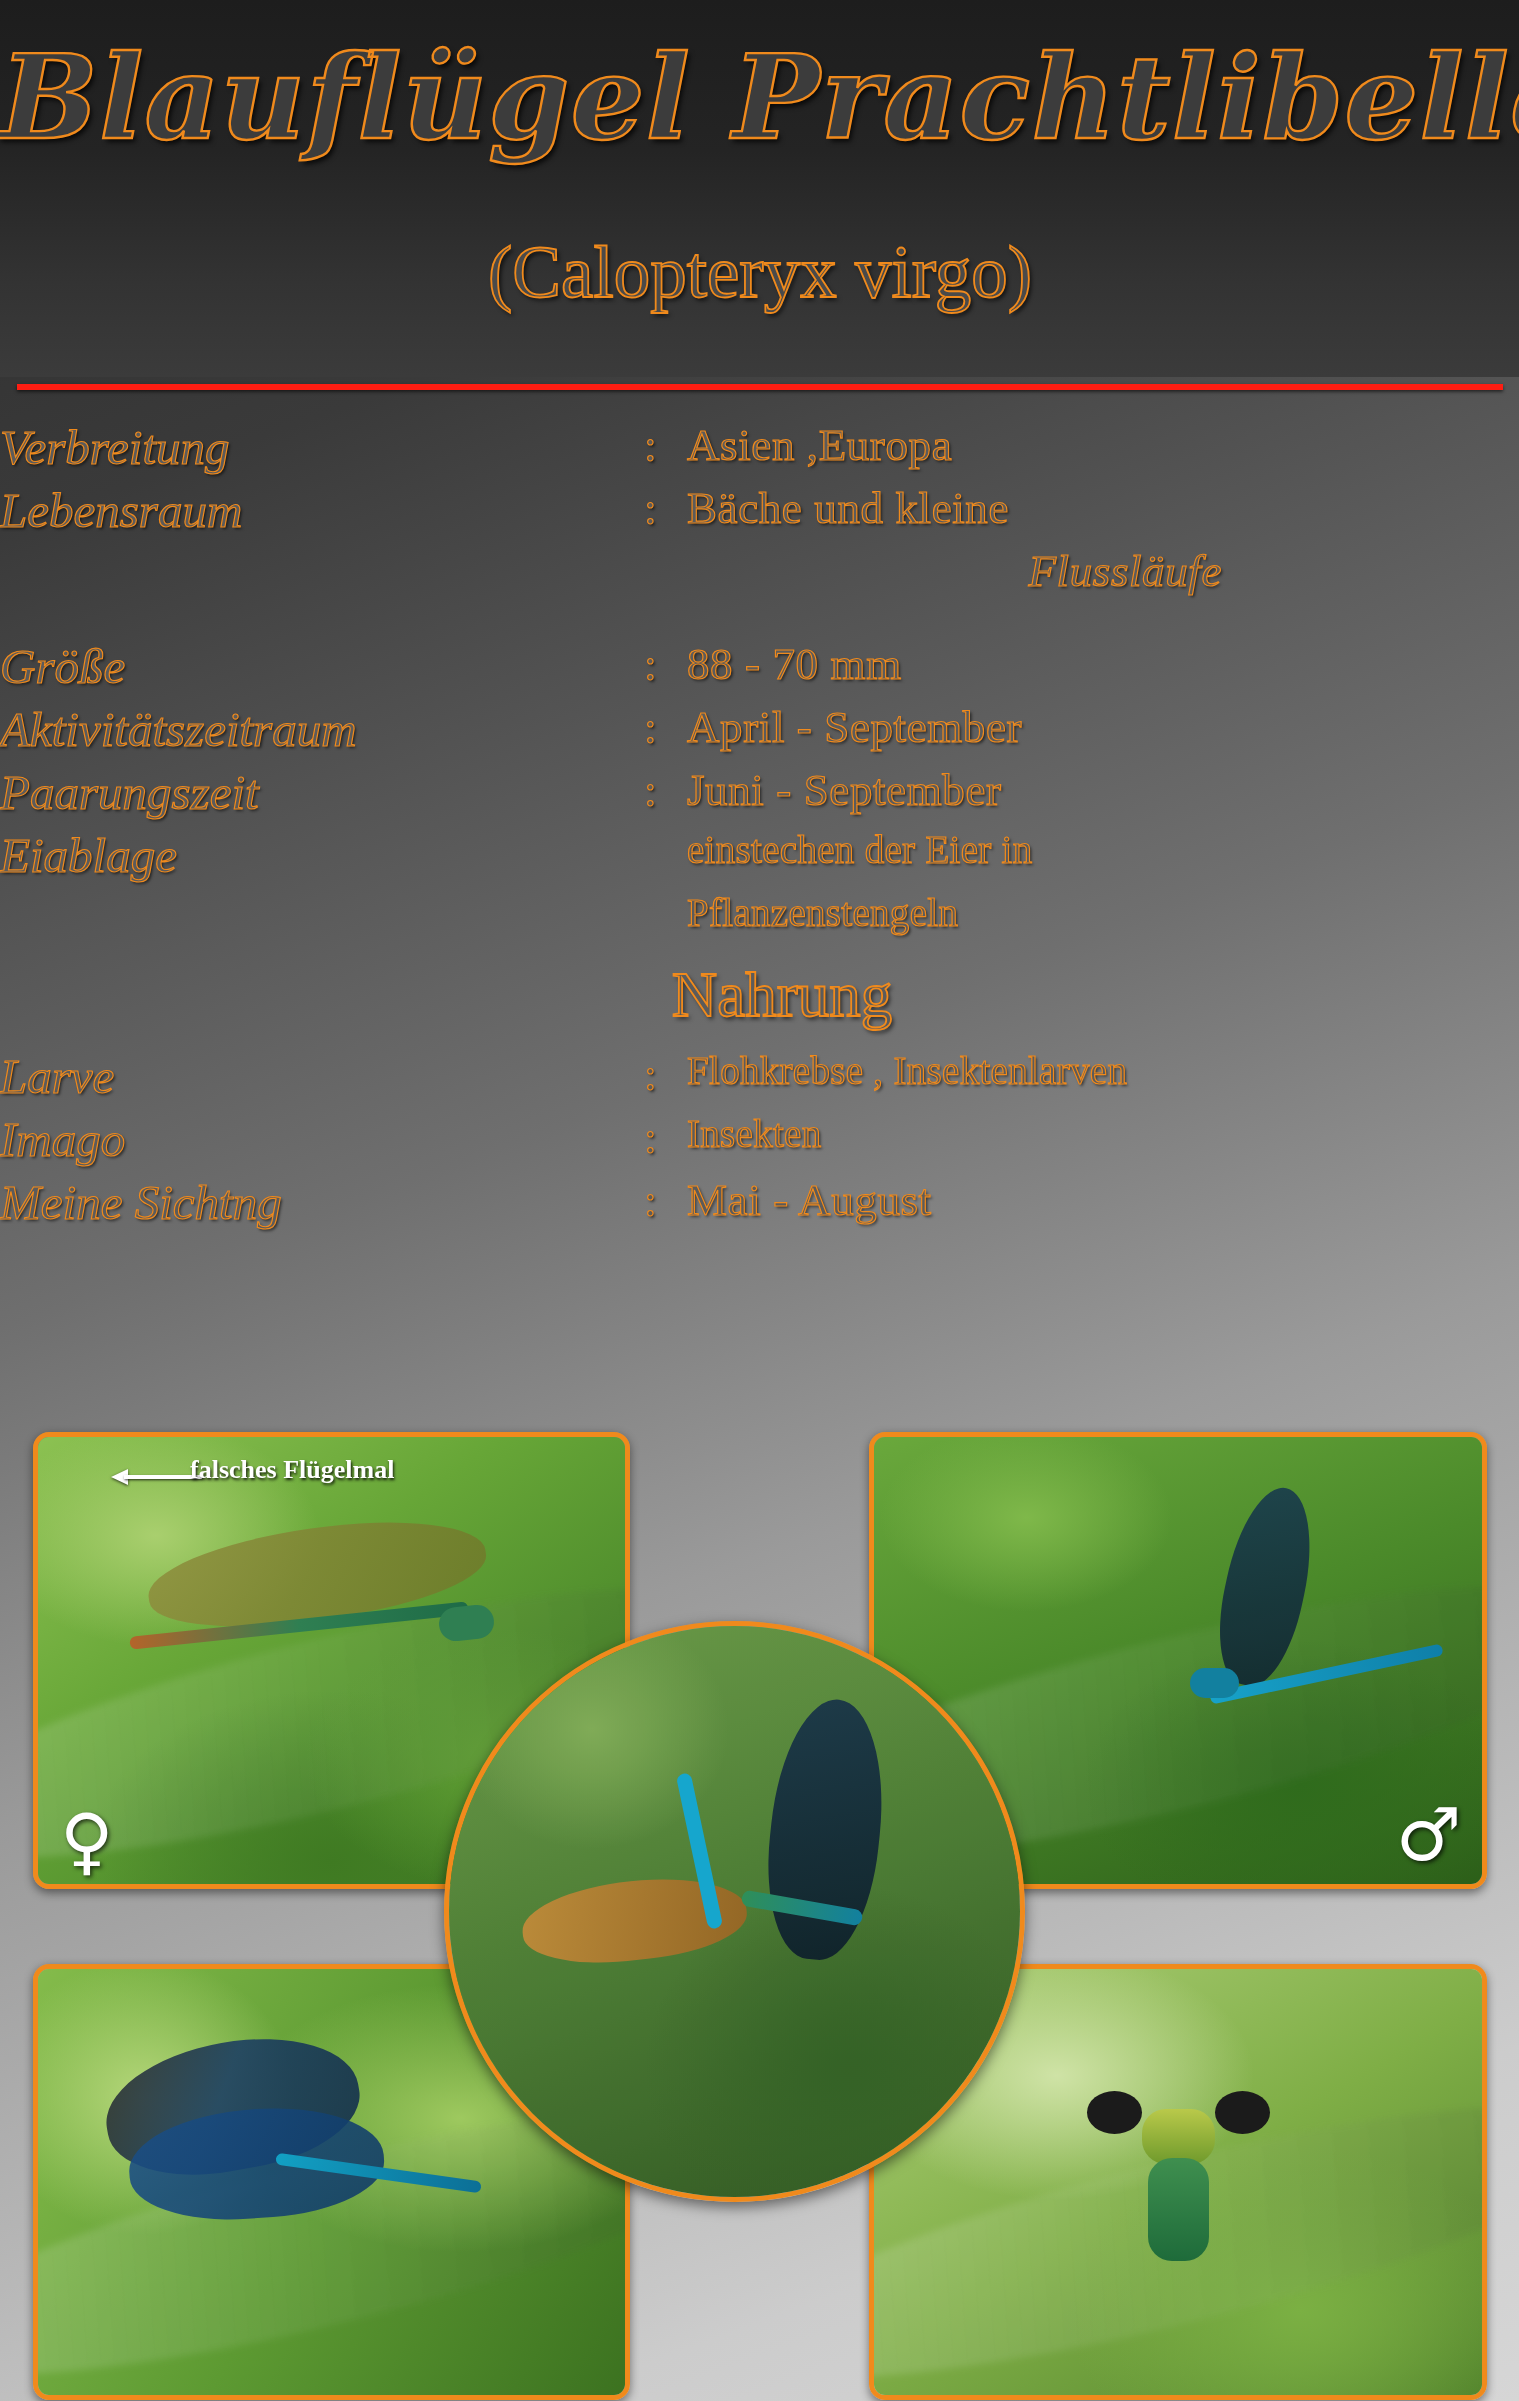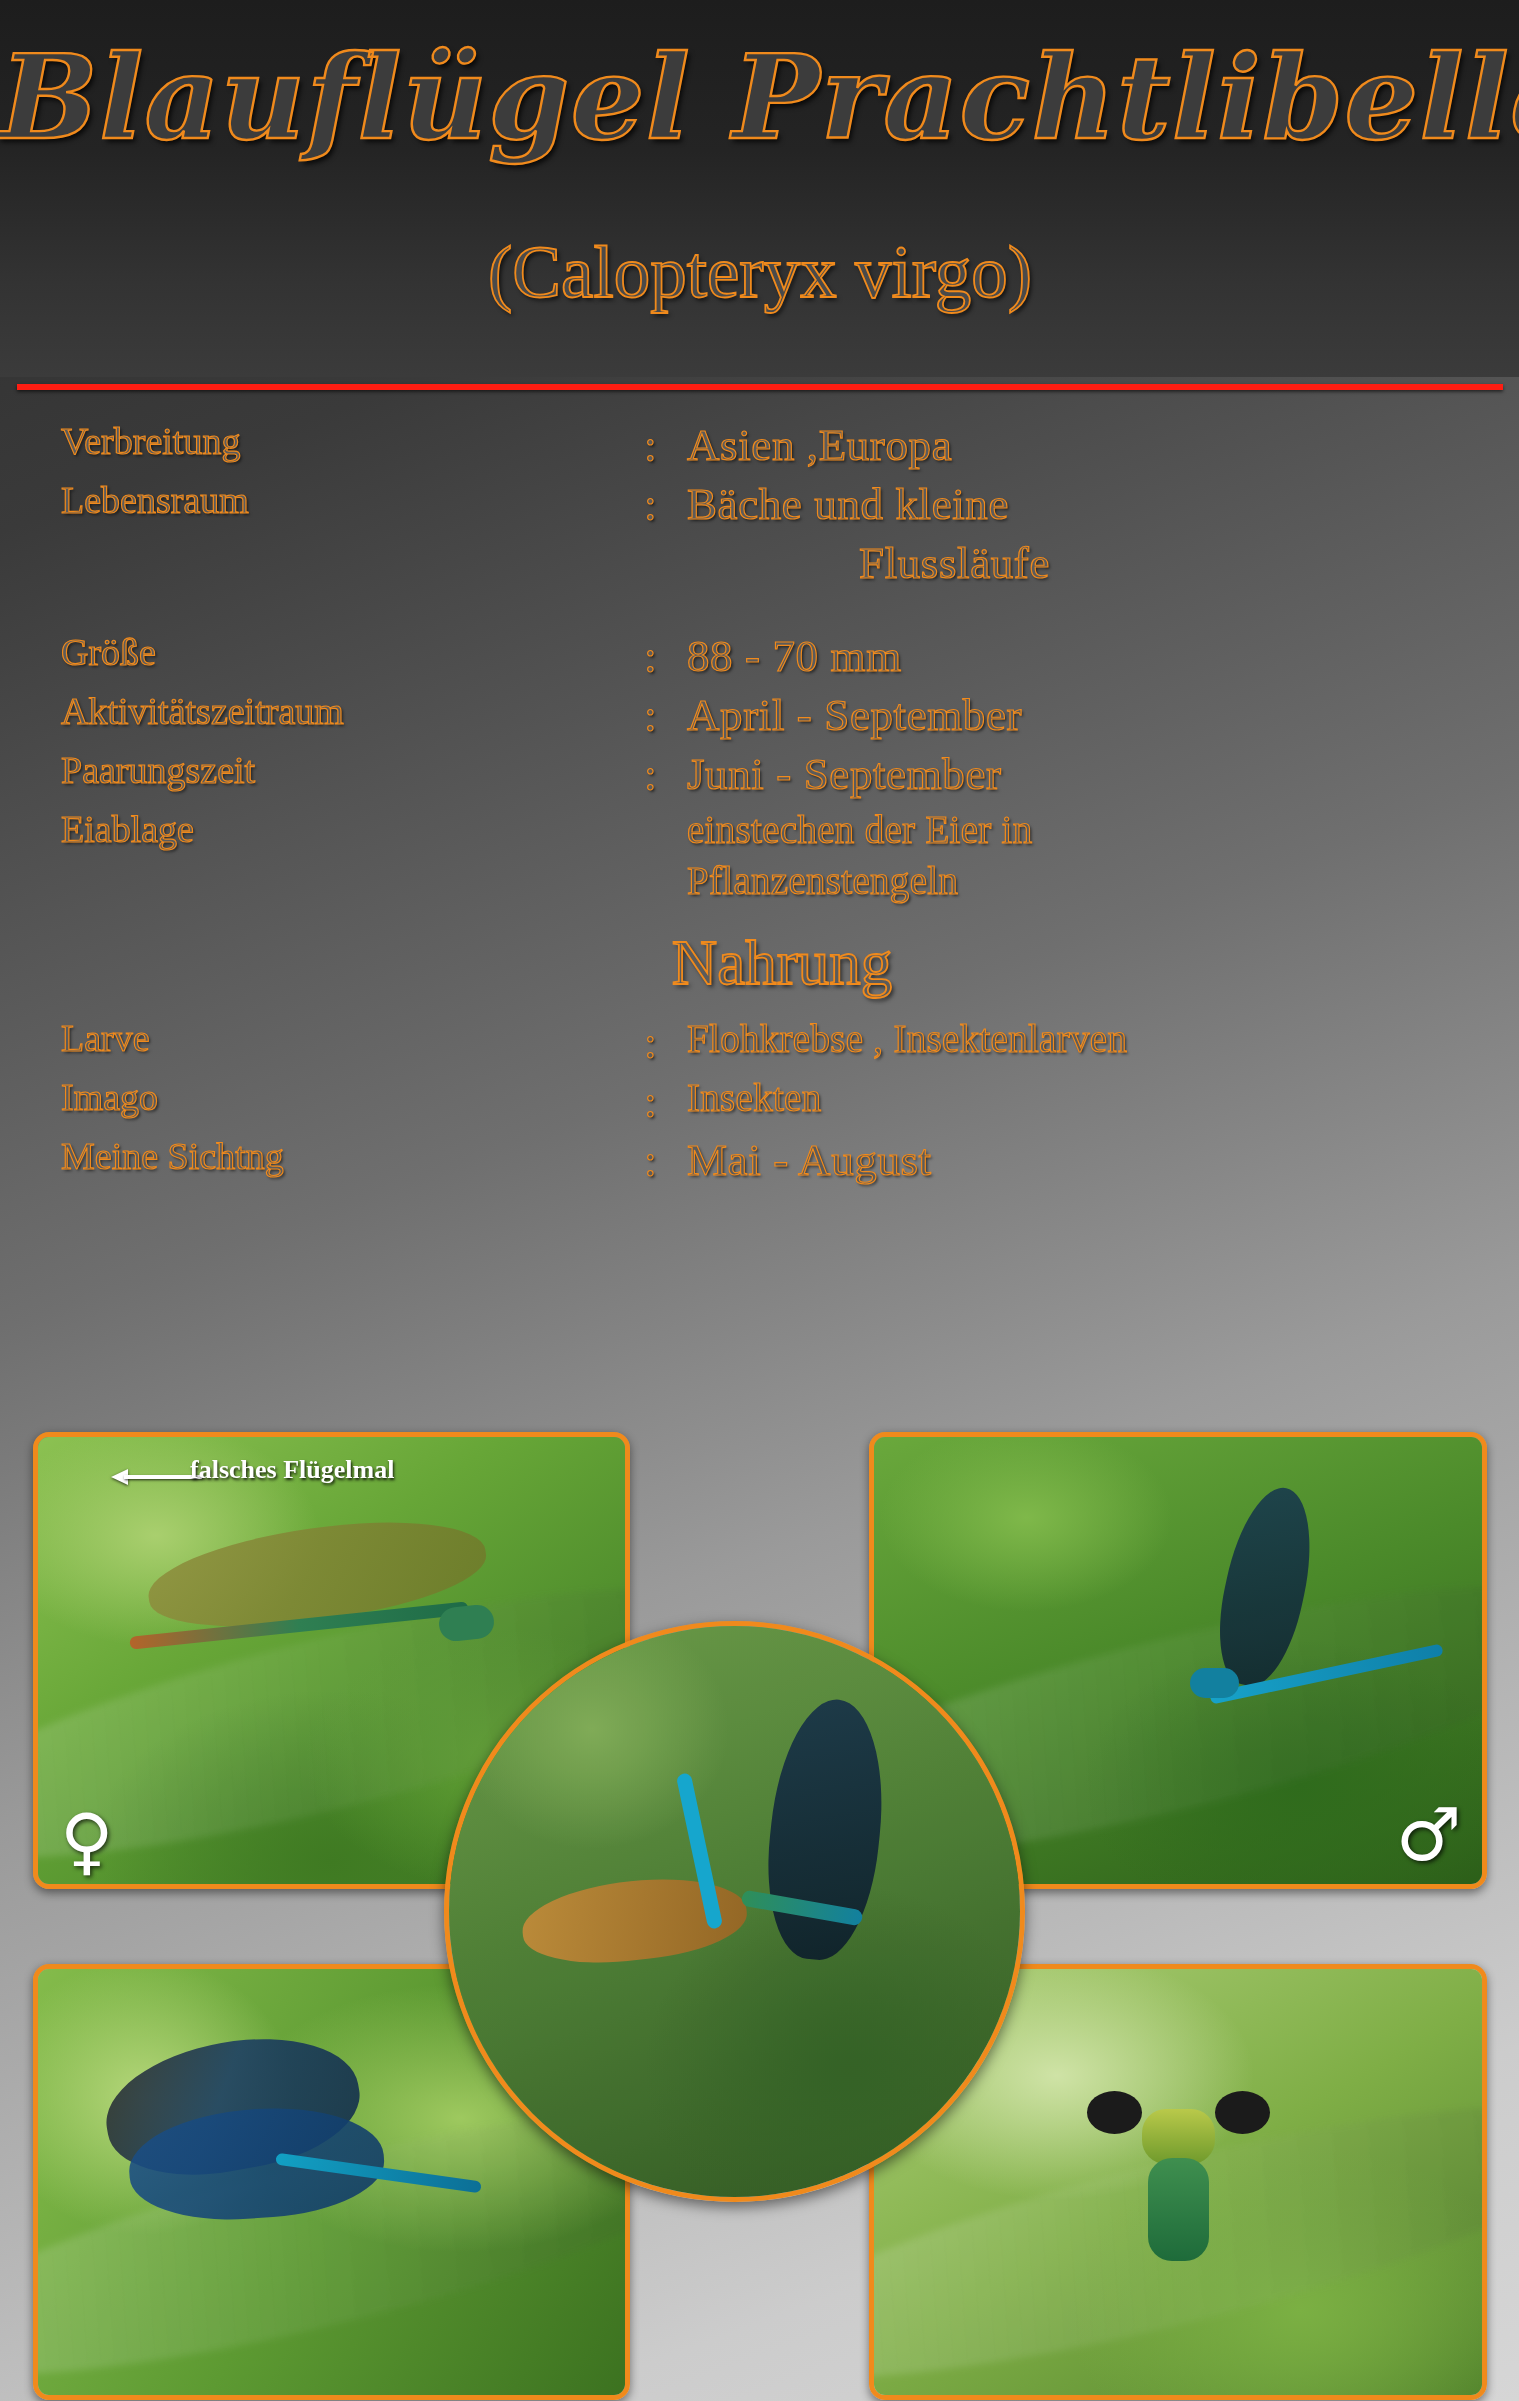--- a/index.html
+++ b/index.html
@@ -72,48 +72,48 @@
     width: 1520px;
   }
   .row {
     position: relative;
     display: flex;
     align-items: flex-start;
     margin-bottom: 6px;
   }
   .label {
     width: 644px;
-    padding-left: 61px;
     box-sizing: border-box;
     font-family: "Liberation Serif", serif;
-    font-size: 38px;
+    font-size: 49px;
     color: #5b5b5b;
     -webkit-text-stroke: 1.2px #f08a1c;
     text-shadow: 1.8px 2.4px 3px rgba(0,0,0,0.6);
     white-space: nowrap;
+    font-style: italic;
   }
   .colon {
     width: 43px;
     font-size: 46px;
     color: #5b5b5b;
     -webkit-text-stroke: 1.2px #f08a1c;
     text-shadow: 1.8px 2.4px 3px rgba(0,0,0,0.6);
     text-align: left;
   }
   .value {
     flex: 1;
     font-family: "Liberation Serif", serif;
     font-size: 45px;
     color: #5b5b5b;
     -webkit-text-stroke: 1.2px #f08a1c;
     text-shadow: 1.8px 2.4px 3px rgba(0,0,0,0.6);
     letter-spacing: 0.6px;
   }
   .value.small { font-size: 39px; letter-spacing: 0.3px; }
-  .value.center2 { text-align: center; width: 535px; flex: none; }
+  .value.center2 { text-align: right; width: 535px; flex: none; font-style: italic; }
   .spacer { height: 35px; }
 
   .section-title {
     width: 1520px;
     text-align: center;
     padding-left: 44px;
     box-sizing: border-box;
     font-family: "Liberation Serif", serif;
     font-size: 63px;
     color: #5b5b5b;

